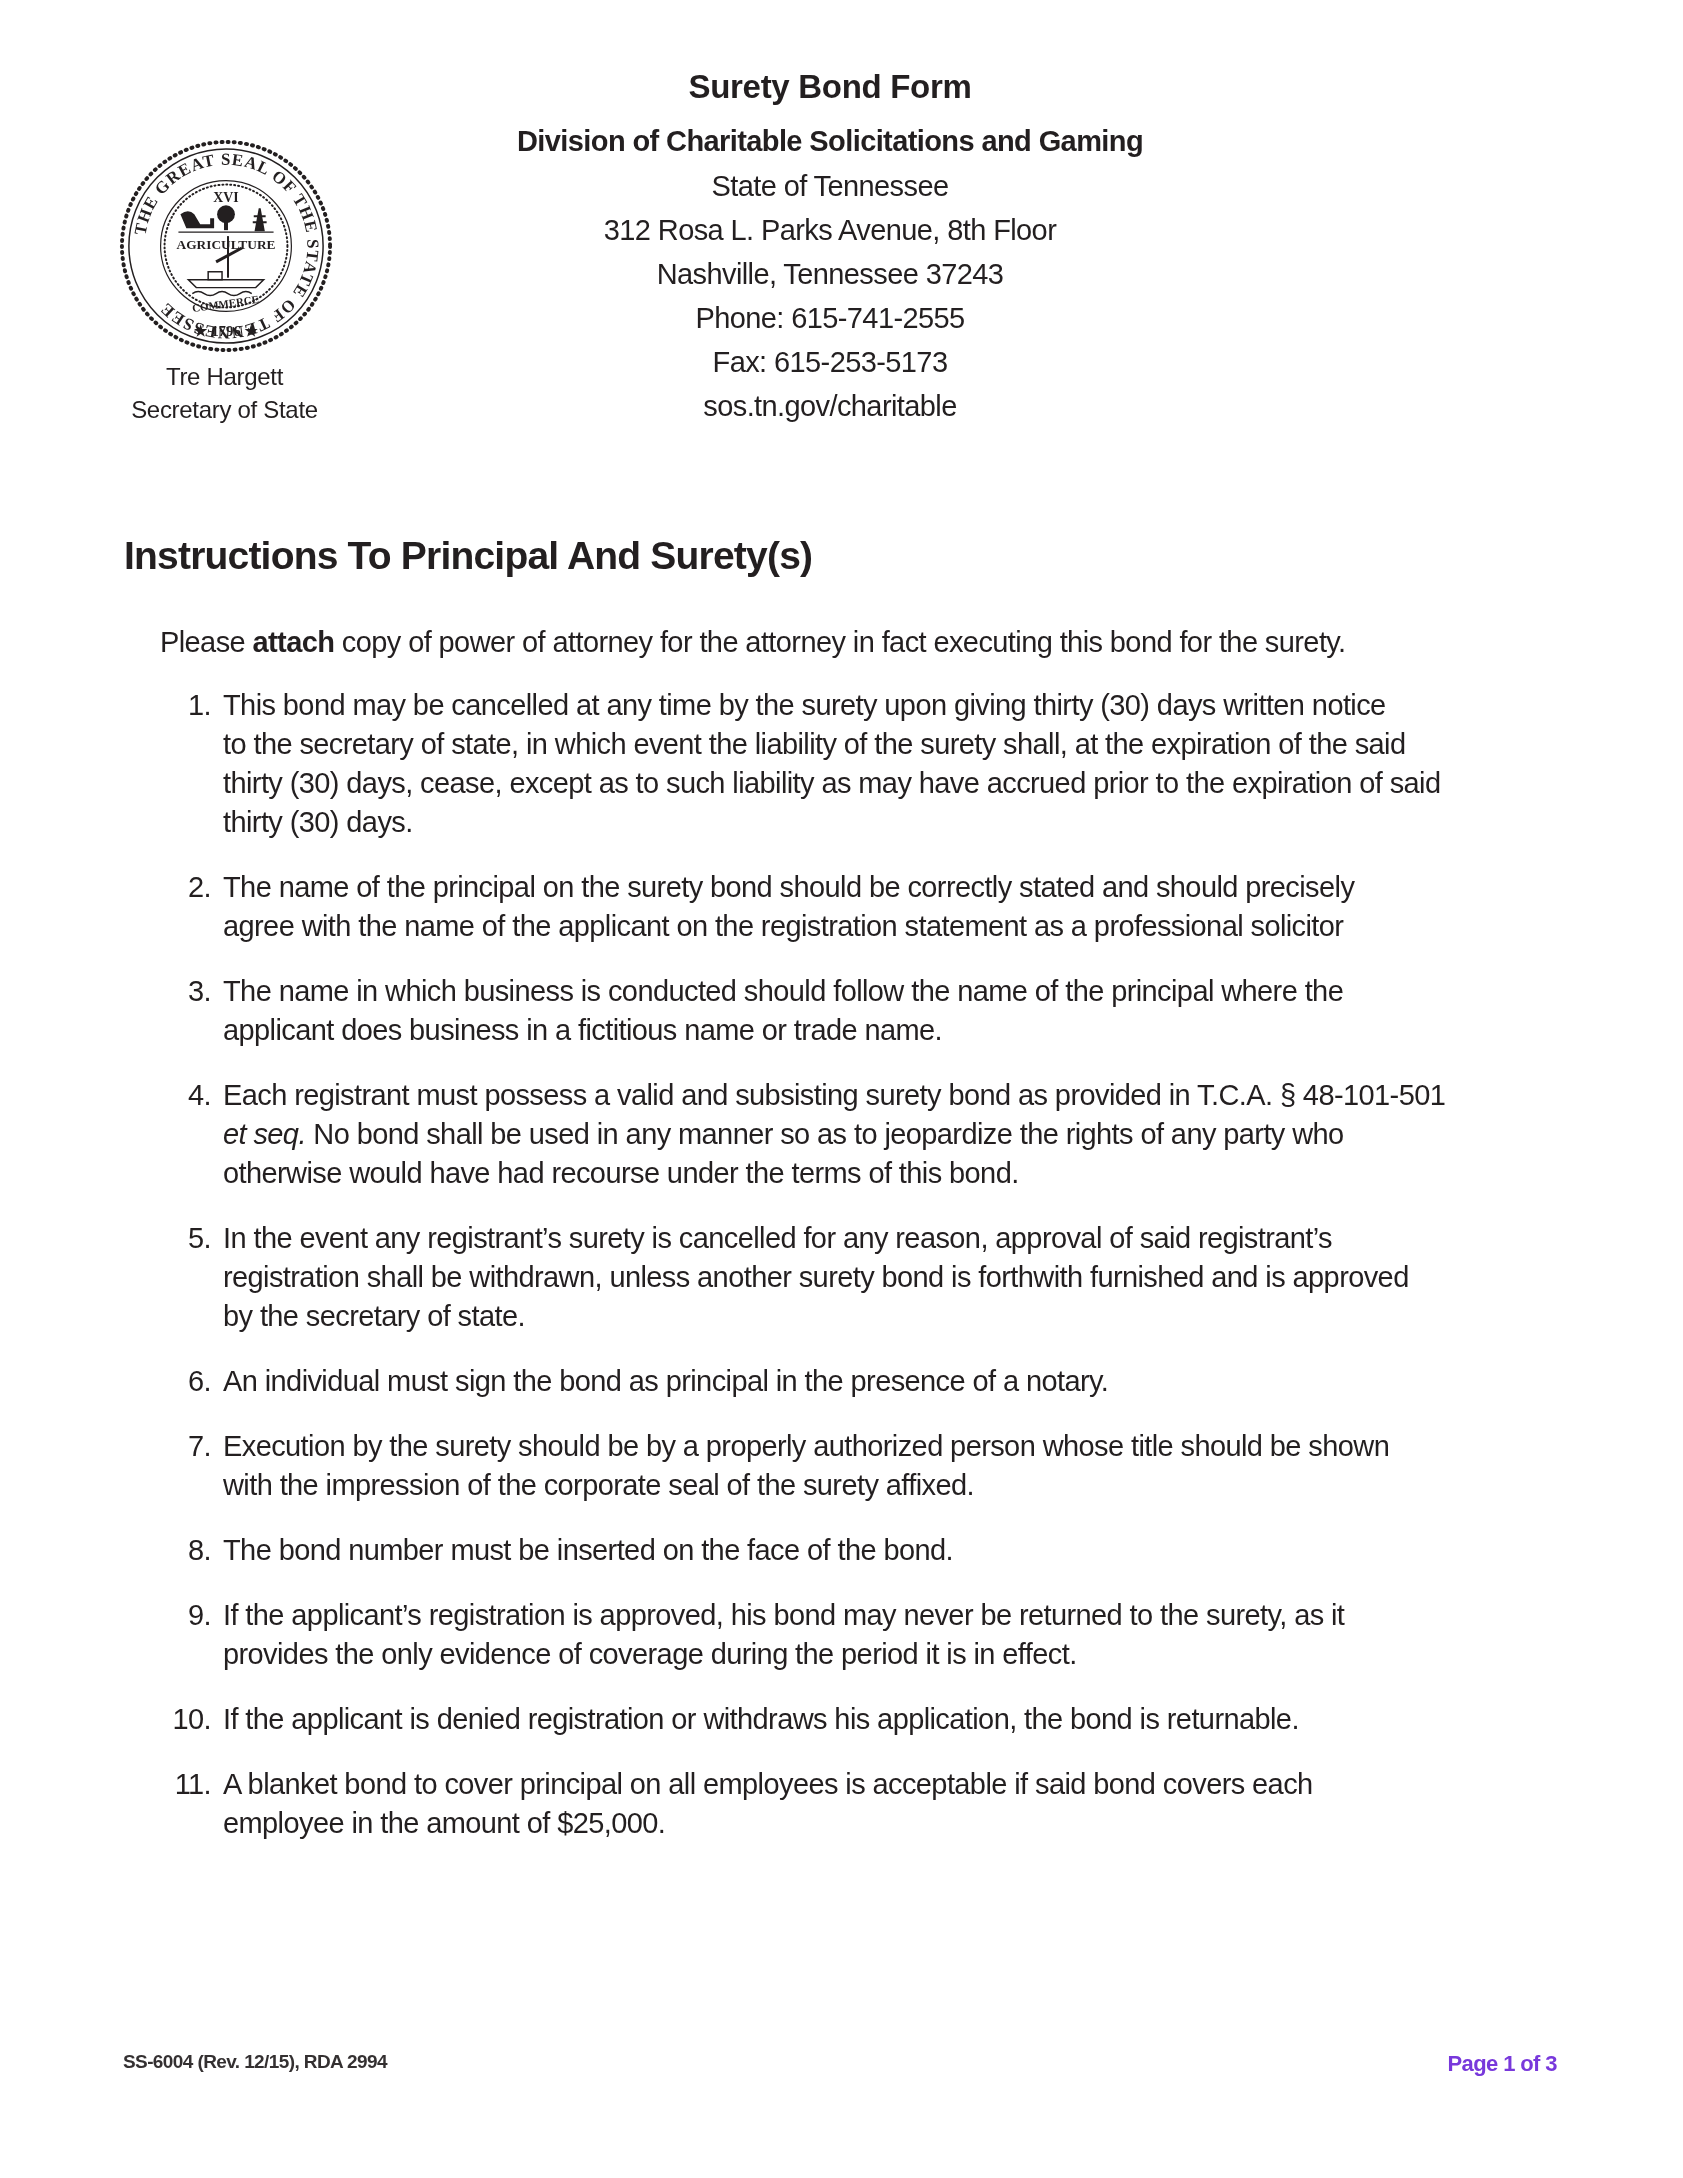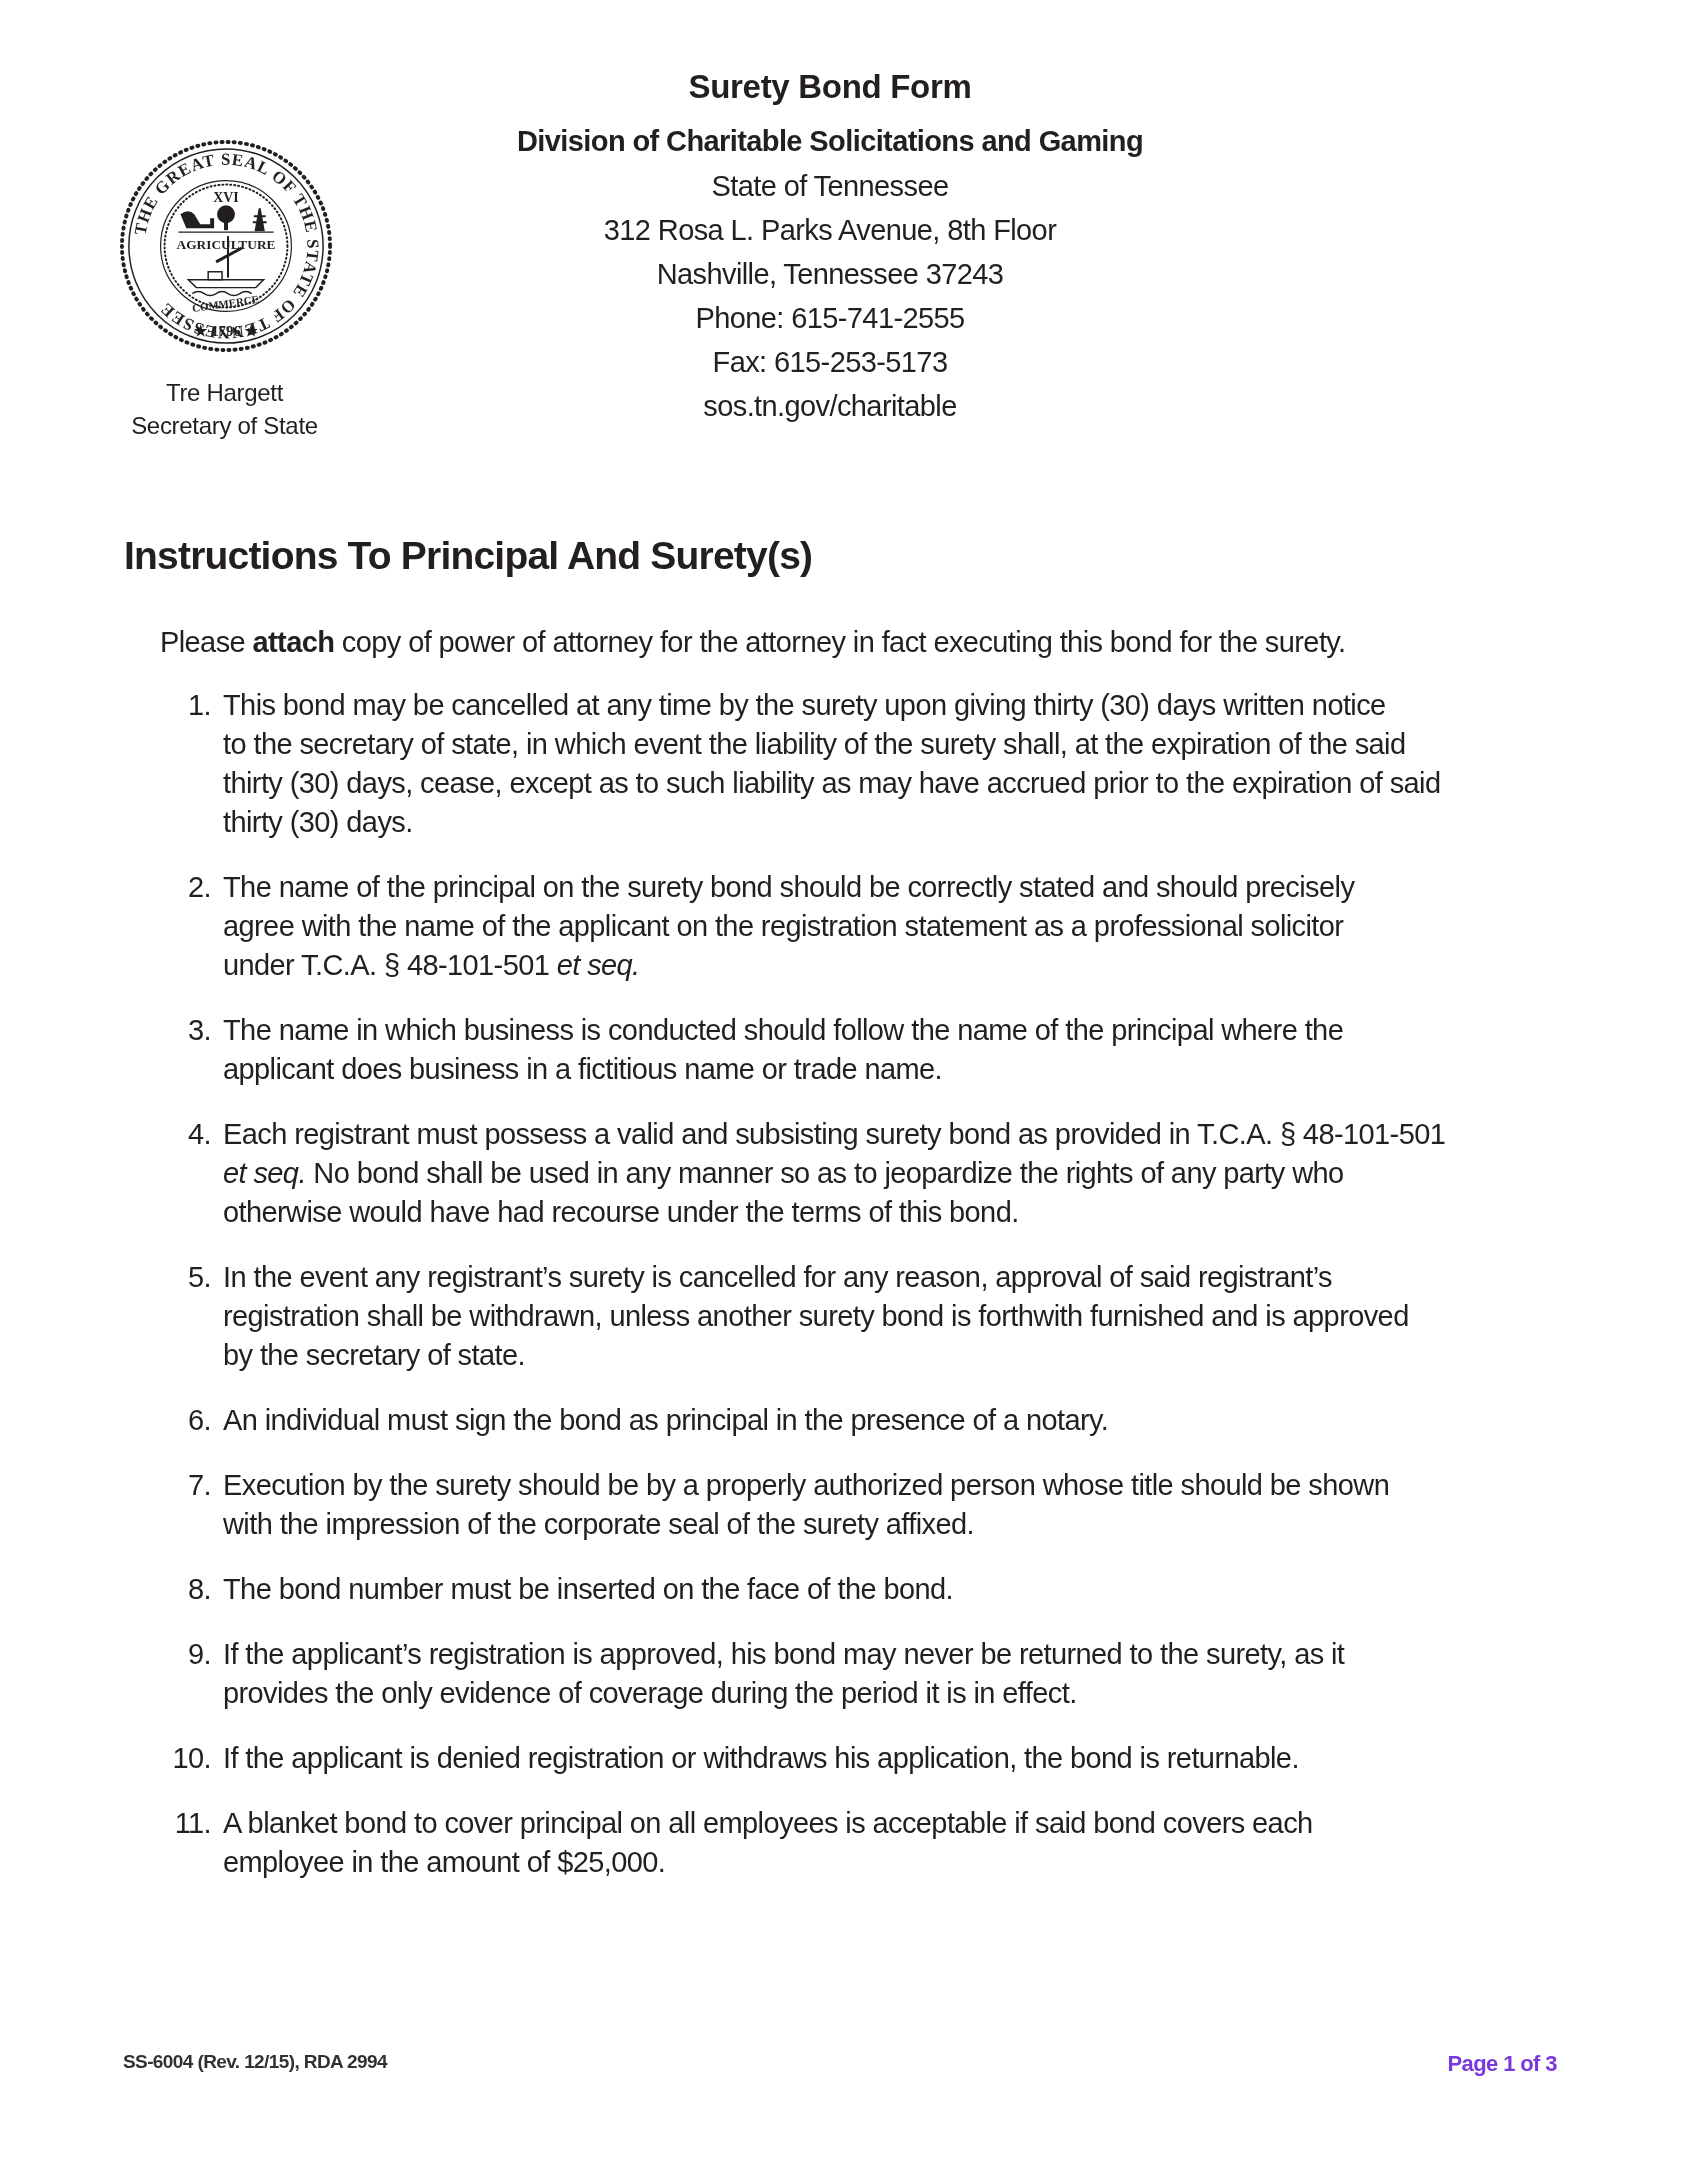--- a/index.html
+++ b/index.html
@@ -5,21 +5,21 @@
   html, body { margin: 0; padding: 0; background: #ffffff; }
   body {
     width: 1683px; height: 2178px; position: relative; overflow: hidden;
     font-family: "Liberation Sans", "DejaVu Sans", sans-serif;
     color: #231f20;
   }
   .seal {
     position: absolute; left: 117px; top: 137px; width: 218px; height: 218px;
   }
   .sos-block {
-    position: absolute; left: 96px; top: 376px; width: 257px; text-align: center;
+    position: absolute; left: 96px; top: 360px; width: 257px; text-align: center;
     font-size: 24px; line-height: 33px; letter-spacing: -0.3px;
   }
   .header {
     position: absolute; left: 434px; top: 61px; width: 792px; text-align: center;
   }
   .title {
     font-size: 33px; font-weight: bold; line-height: 51px; letter-spacing: -0.3px; margin: 0;
   }
   .agency {
     font-size: 29px; font-weight: bold; line-height: 46px; letter-spacing: -0.6px; margin-top: 6px;
@@ -123,21 +123,20 @@
       <span class="line">to the secretary of state, in which event the liability of the surety shall, at the expiration of the said</span>
       <span class="line">thirty (30) days, cease, except as to such liability as may have accrued prior to the expiration of said</span>
       <span class="line">thirty (30) days.</span>
     </span>
   </li>
   <li class="item">
     <span class="num">2.</span>
     <span class="body">
       <span class="line">The name of the principal on the surety bond should be correctly stated and should precisely</span>
       <span class="line">agree with the name of the applicant on the registration statement as a professional solicitor</span>
-      <span class="line"><span>under T.C.A. § 48-101-501 </span><i>et seq.</i></span>
     </span>
   </li>
   <li class="item">
     <span class="num">3.</span>
     <span class="body">
       <span class="line">The name in which business is conducted should follow the name of the principal where the</span>
       <span class="line">applicant does business in a fictitious name or trade name.</span>
     </span>
   </li>
   <li class="item">

